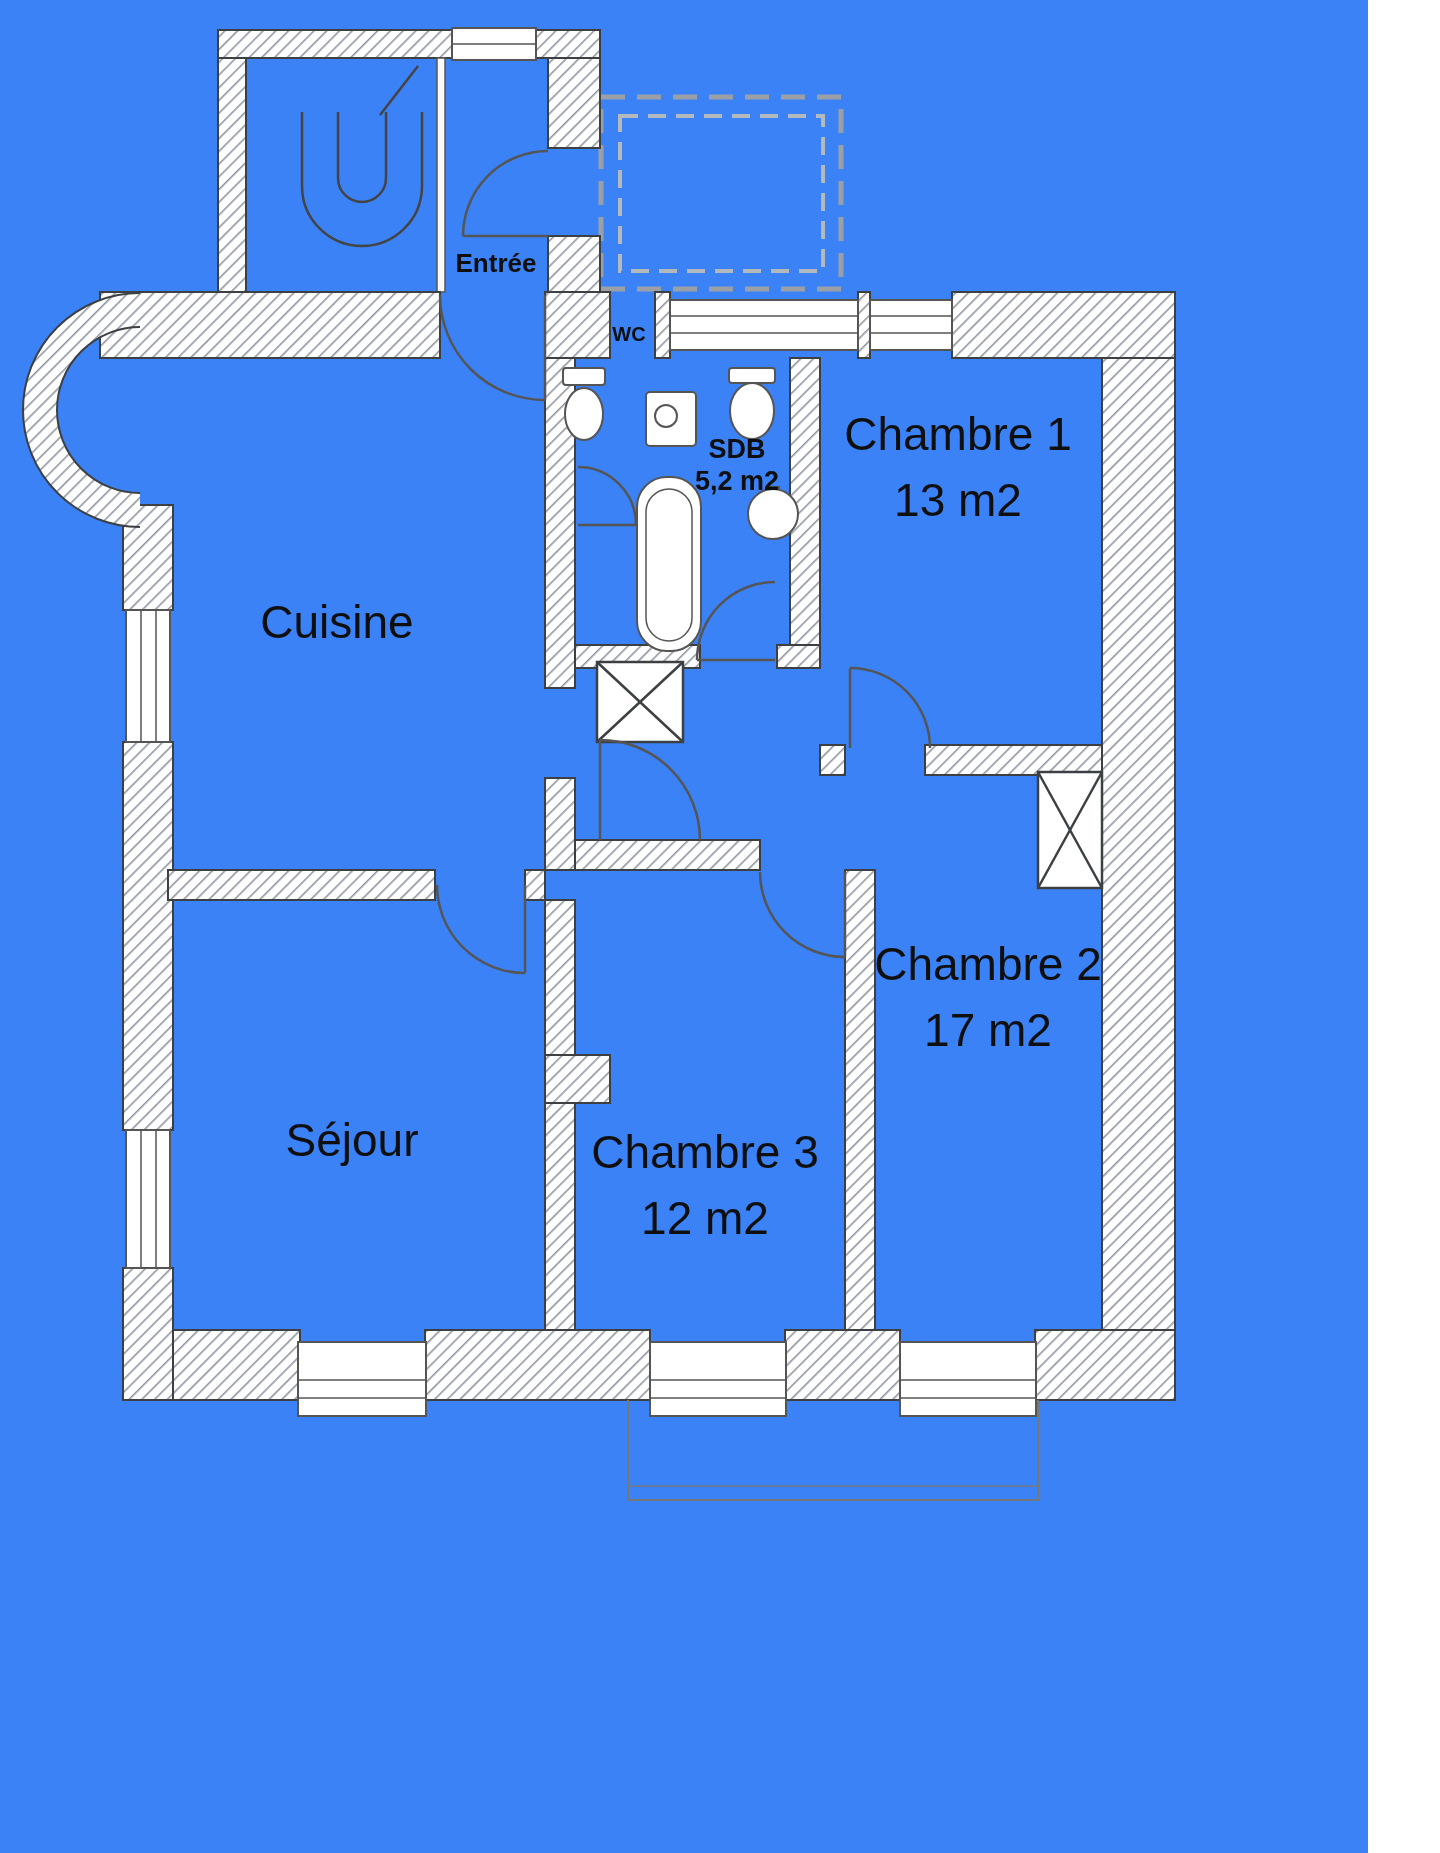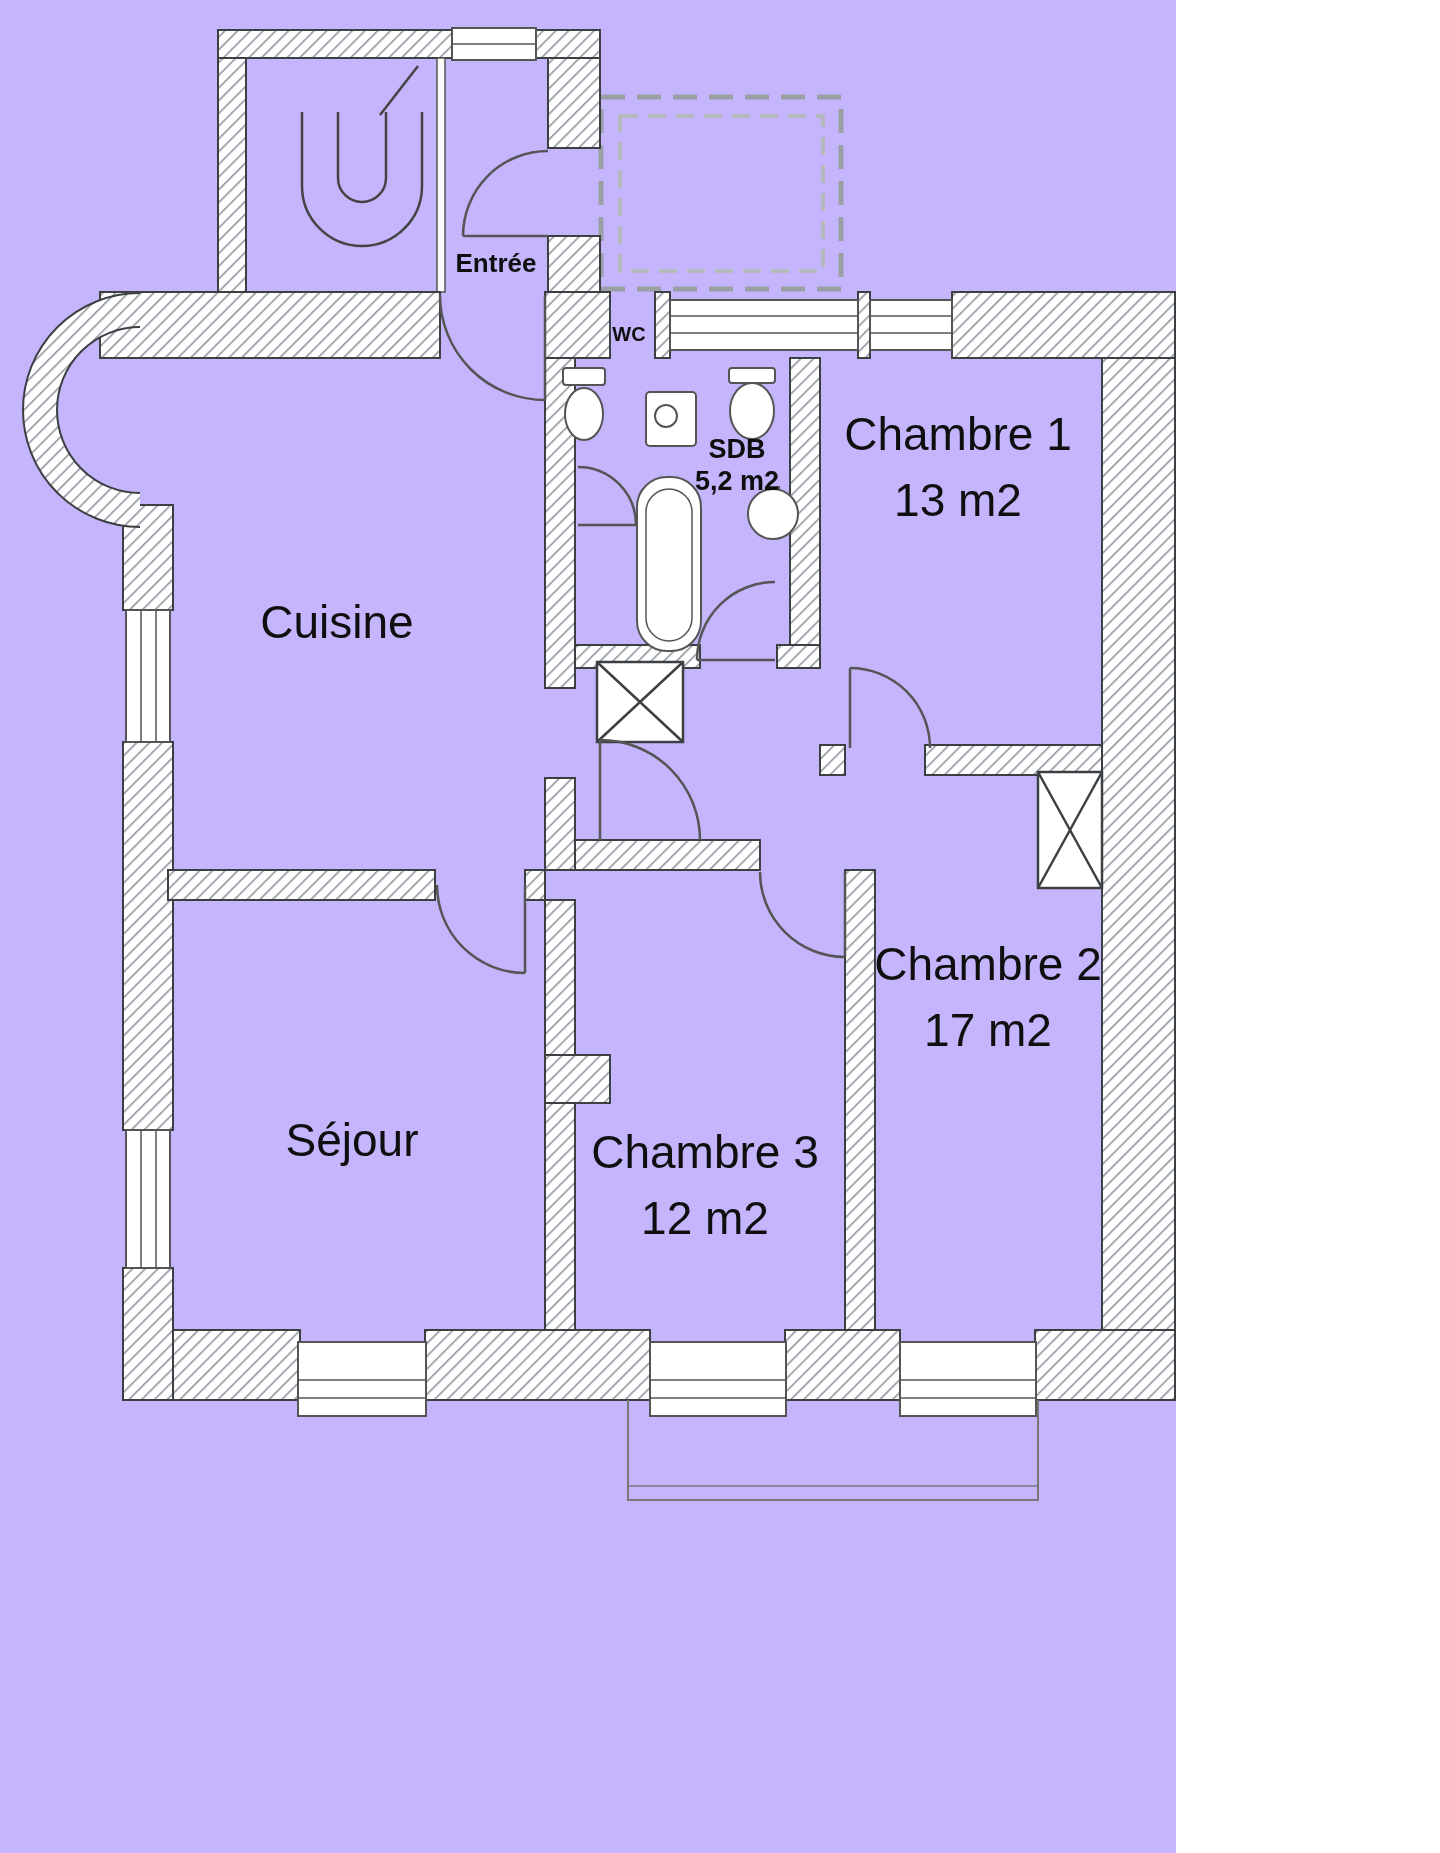--- a/index.html
+++ b/index.html
@@ -3,23 +3,23 @@
 <meta charset="utf-8">
 <style>
   html, body {
     margin: 0;
     padding: 0;
     background: #ffffff;
     font-family: "Liberation Sans", sans-serif;
   }
   .canvas {
     position: relative;
-    width: 1176px;
+    width: 1368px;
     height: 1853px;
-    background: #c4b5fd;
+    background: #3b82f6;
     overflow: hidden;
   }
   svg { display: block; }
   text {
     font-family: "Liberation Sans", sans-serif;
     fill: #0f0f0f;
   }
   .room-label { font-size: 46px; }
   .small-label { font-size: 27px; font-weight: bold; }
   .tiny-label { font-size: 20px; font-weight: bold; }

